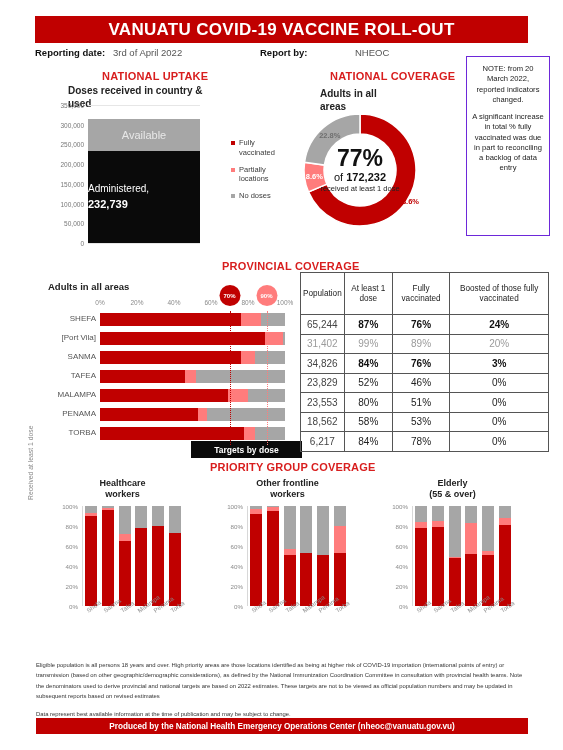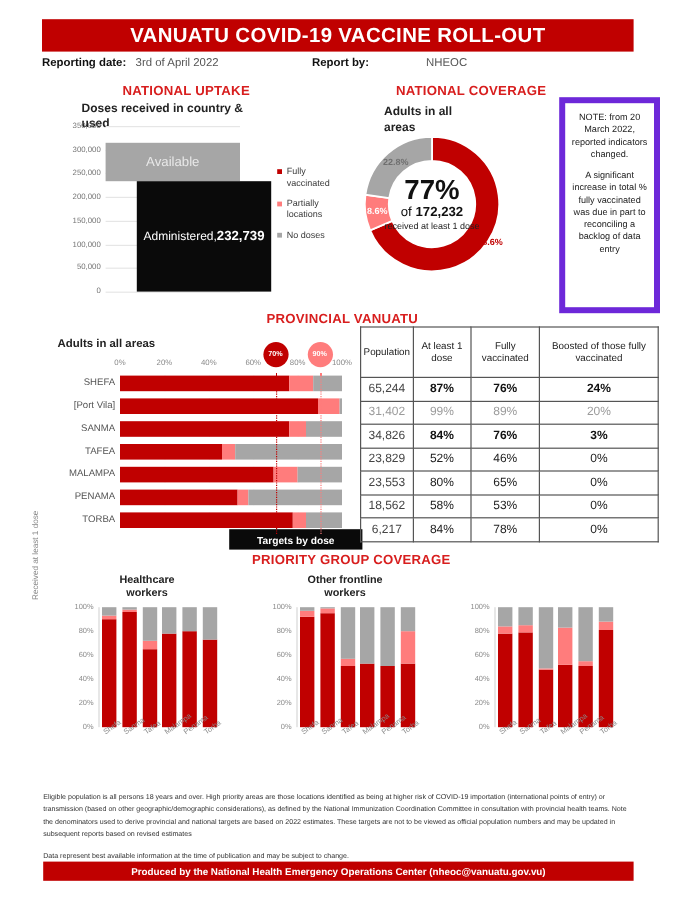--- a/index.html
+++ b/index.html
@@ -27,42 +27,42 @@
 
   
   #uptake { position:absolute; left:30px; top:95px; width:200px; height:155px; }
   .uy { position:absolute; right:100%; transform:translateY(-50%); font-size:6.5px; color:#777; padding-right:4px; white-space:nowrap;}
   .uplot { position:absolute; left:58px; top:10px; width:112px; height:138px; }
   .gridline { position:absolute; left:0; width:100%; height:1px; background:#e6e6e6; }
   .bar-avail { position:absolute; left:0; width:100%; background:#A6A6A6;
                display:flex; align-items:center; justify-content:center;
                color:#e8e8e8; font-size:11px; }
   .bar-admin { position:absolute; left:0; width:100%; background:#0a0a0a;
-               display:flex; flex-direction:row; align-items:center; justify-content:center;
-               color:#fff; font-size:10px; line-height:1.5;margin-left:26px; }
+               display:flex; flex-direction:column; align-items:flex-start; justify-content:center;
+               color:#fff; font-size:10px; line-height:1.5; }
   .bar-admin b { font-size:11px; }
 
   
   #nat-legend { position:absolute; left:231px; top:138px; width:56px; font-size:7.5px; color:#3b3b3b; line-height:1.3; }
   #nat-legend .li { position:relative; padding-left:8px; margin-bottom:7px; }
   #nat-legend .sq { position:absolute; left:0; top:3px; width:4px; height:4px; }
 
   
   #donut-wrap { position:absolute; left:300px; top:110px; width:120px; height:120px; }
   #donut-wrap svg { display:block; }
   .donut-center { position:absolute; left:0; top:0; width:120px; height:120px;
                   display:flex; flex-direction:column; align-items:center; justify-content:center; }
   .dc-pct { font-size:23px; font-weight:bold; color:#111; line-height:1; }
   .dc-of  { font-size:11px; color:#111; line-height:1.3; }
   .dc-of b { font-weight:bold; }
   .dc-sub { font-size:7.5px; color:#222; line-height:1.2; text-align:center; }
 
   
-  #note { position:absolute; left:466px; top:81px; width:84px; height:180px;
-          border:5px solid #6d28d9; font-size:7.6px; color:#222; text-align:center;
+  #note { position:absolute; left:466px; top:56px; width:84px; height:180px;
+          border:1px solid #6d28d9; font-size:7.6px; color:#222; text-align:center;
           padding:7px 5px; line-height:1.35; }
   #note p + p { margin-top:7px; }
 
   
   #prov { position:absolute; left:22px; top:285px; width:275px; height:175px; }
   .prov-axis { position:absolute; left:78px; top:14px; width:185px; height:12px; }
   .prov-axis span { position:absolute; transform:translateX(-50%); font-size:6.5px; color:#8a8a8a; }
   .prov-rows { position:absolute; left:0; top:26px; width:263px; }
   .prow { position:relative; height:19px; }
   .pname { position:absolute; right:calc(100% - 74px); top:3px; font-size:8px; color:#555; white-space:nowrap; }
@@ -180,21 +180,21 @@
       </div>
       <div class="dc-sub">received at least 1 dose</div>
     </div>
   </div>
 
   <div id="note">
     <p>NOTE: from 20 March 2022, reported indicators changed.</p>
     <p>A significant increase in total % fully vaccinated was due in part to reconciling a backlog of data entry</p>
   </div>
 
-  <div class="sec-head" style="left:222px; top:260px;">PROVINCIAL VANUATU</div>
+  <div class="sec-head" style="left:222px; top:260px;">PROVINCIAL COVERAGE</div>
   <div class="sub-head" style="left:48px; top:281px; width:120px; text-align:left; font-size:9.5px;">Adults in all areas</div>
 
   <div id="prov">
     <div class="prov-axis" id="prov-axis">
         <span style="left: 0%;">0%</span>
         <span style="left: 20%;">20%</span>
         <span style="left: 40%;">40%</span>
         <span style="left: 60%;">60%</span>
         <span style="left: 80%;">80%</span>
         <span style="left: 100%;">100%</span>
@@ -322,21 +322,21 @@
         </tr>
         <tr>
           <td class="pop ">23,829</td>
           <td class="">52%</td>
           <td class="">46%</td>
           <td class="">0%</td>
         </tr>
         <tr>
           <td class="pop ">23,553</td>
           <td class="">80%</td>
-          <td class="">65%</td>
+          <td class="">51%</td>
           <td class="">0%</td>
         </tr>
         <tr>
           <td class="pop ">18,562</td>
           <td class="">58%</td>
           <td class="">53%</td>
           <td class="">0%</td>
         </tr>
         <tr>
           <td class="pop ">6,217</td>
@@ -445,20 +445,21 @@
         </div>
         <div class="pg-xlabels" style="width: 101px;">
           <span style="left: 3px;">Shefa</span>
           <span style="left: 19.8333px;">Sanma</span>
           <span style="left: 36.6667px;">Tafea</span>
           <span style="left: 53.5px;">Malampa</span>
           <span style="left: 70.3333px;">Penama</span>
           <span style="left: 87.1667px;">Torba</span>
         </div>
       </div>
+      <div class="pg-title" style="left: 370px; width: 125px;">Elderly<br>(55 &amp; over)</div>
       <div class="pg-chart" style="left: 370px; width: 125px;">
         <div class="pg-ticks">
           <span style="top: 0px;">100%</span>
           <span style="top: 20px;">80%</span>
           <span style="top: 40px;">60%</span>
           <span style="top: 60px;">40%</span>
           <span style="top: 80px;">20%</span>
           <span style="top: 100px;">0%</span>
         </div>
         <div class="pg-plot" style="width: 101px;">

